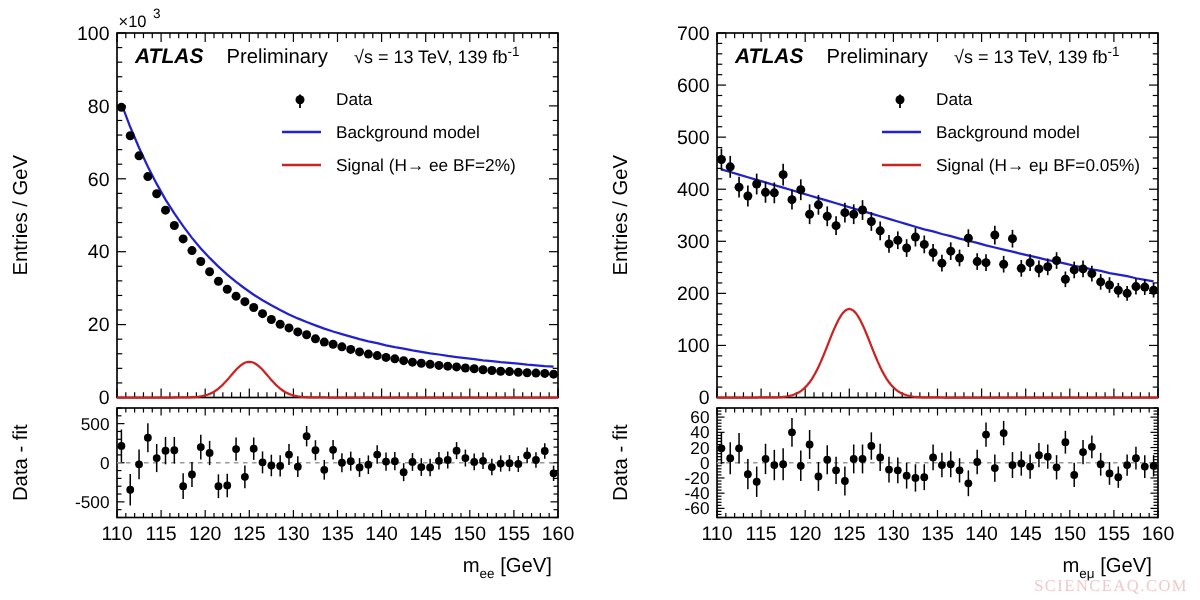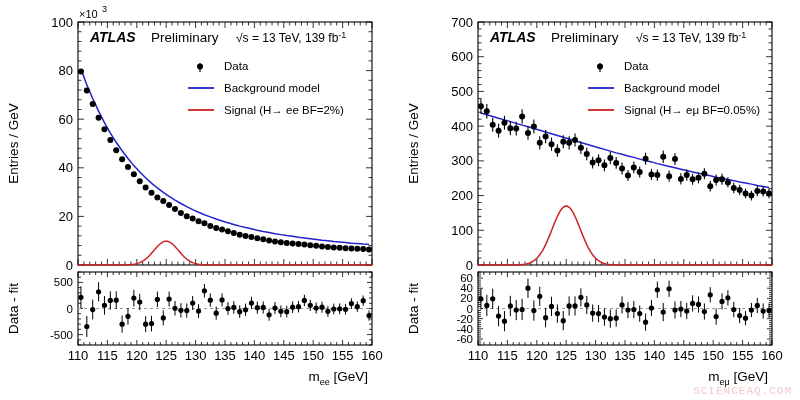--- a/index.html
+++ b/index.html
@@ -16,21 +16,21 @@
   .ax-title{font-size:13.5px;}
   .atlas{font-size:14px;font-weight:bold;font-style:italic;}
   .prelim{font-size:13.5px;}
   .lumi{font-size:12px;}
   .leg{font-size:11.5px;}
   .sup{font-size:9px;}
   .sub{font-size:9px;}
   .exp10{font-size:11px;}
   .watermark{position:absolute;right:8px;bottom:3px;font-size:11px;
              color:#f0c9c9;letter-spacing:1px;
-             font-family:Liberation Mono, monospace;
+             font-family:Liberation Serif, serif;
              pointer-events:none;}
 </style>
 </head>
 <body>
 
 <div id="root">
   <div class="panel panel-left">
     <svg id="svg-ee" width="400" height="400" viewBox="0 0 400 400">
         <rect x="78" y="22" width="294" height="243" fill="none" stroke="#000000" stroke-width="1.1"></rect>
         <line x1="78" y1="265" x2="78" y2="259" stroke="#000000" stroke-width="0.8"></line>

